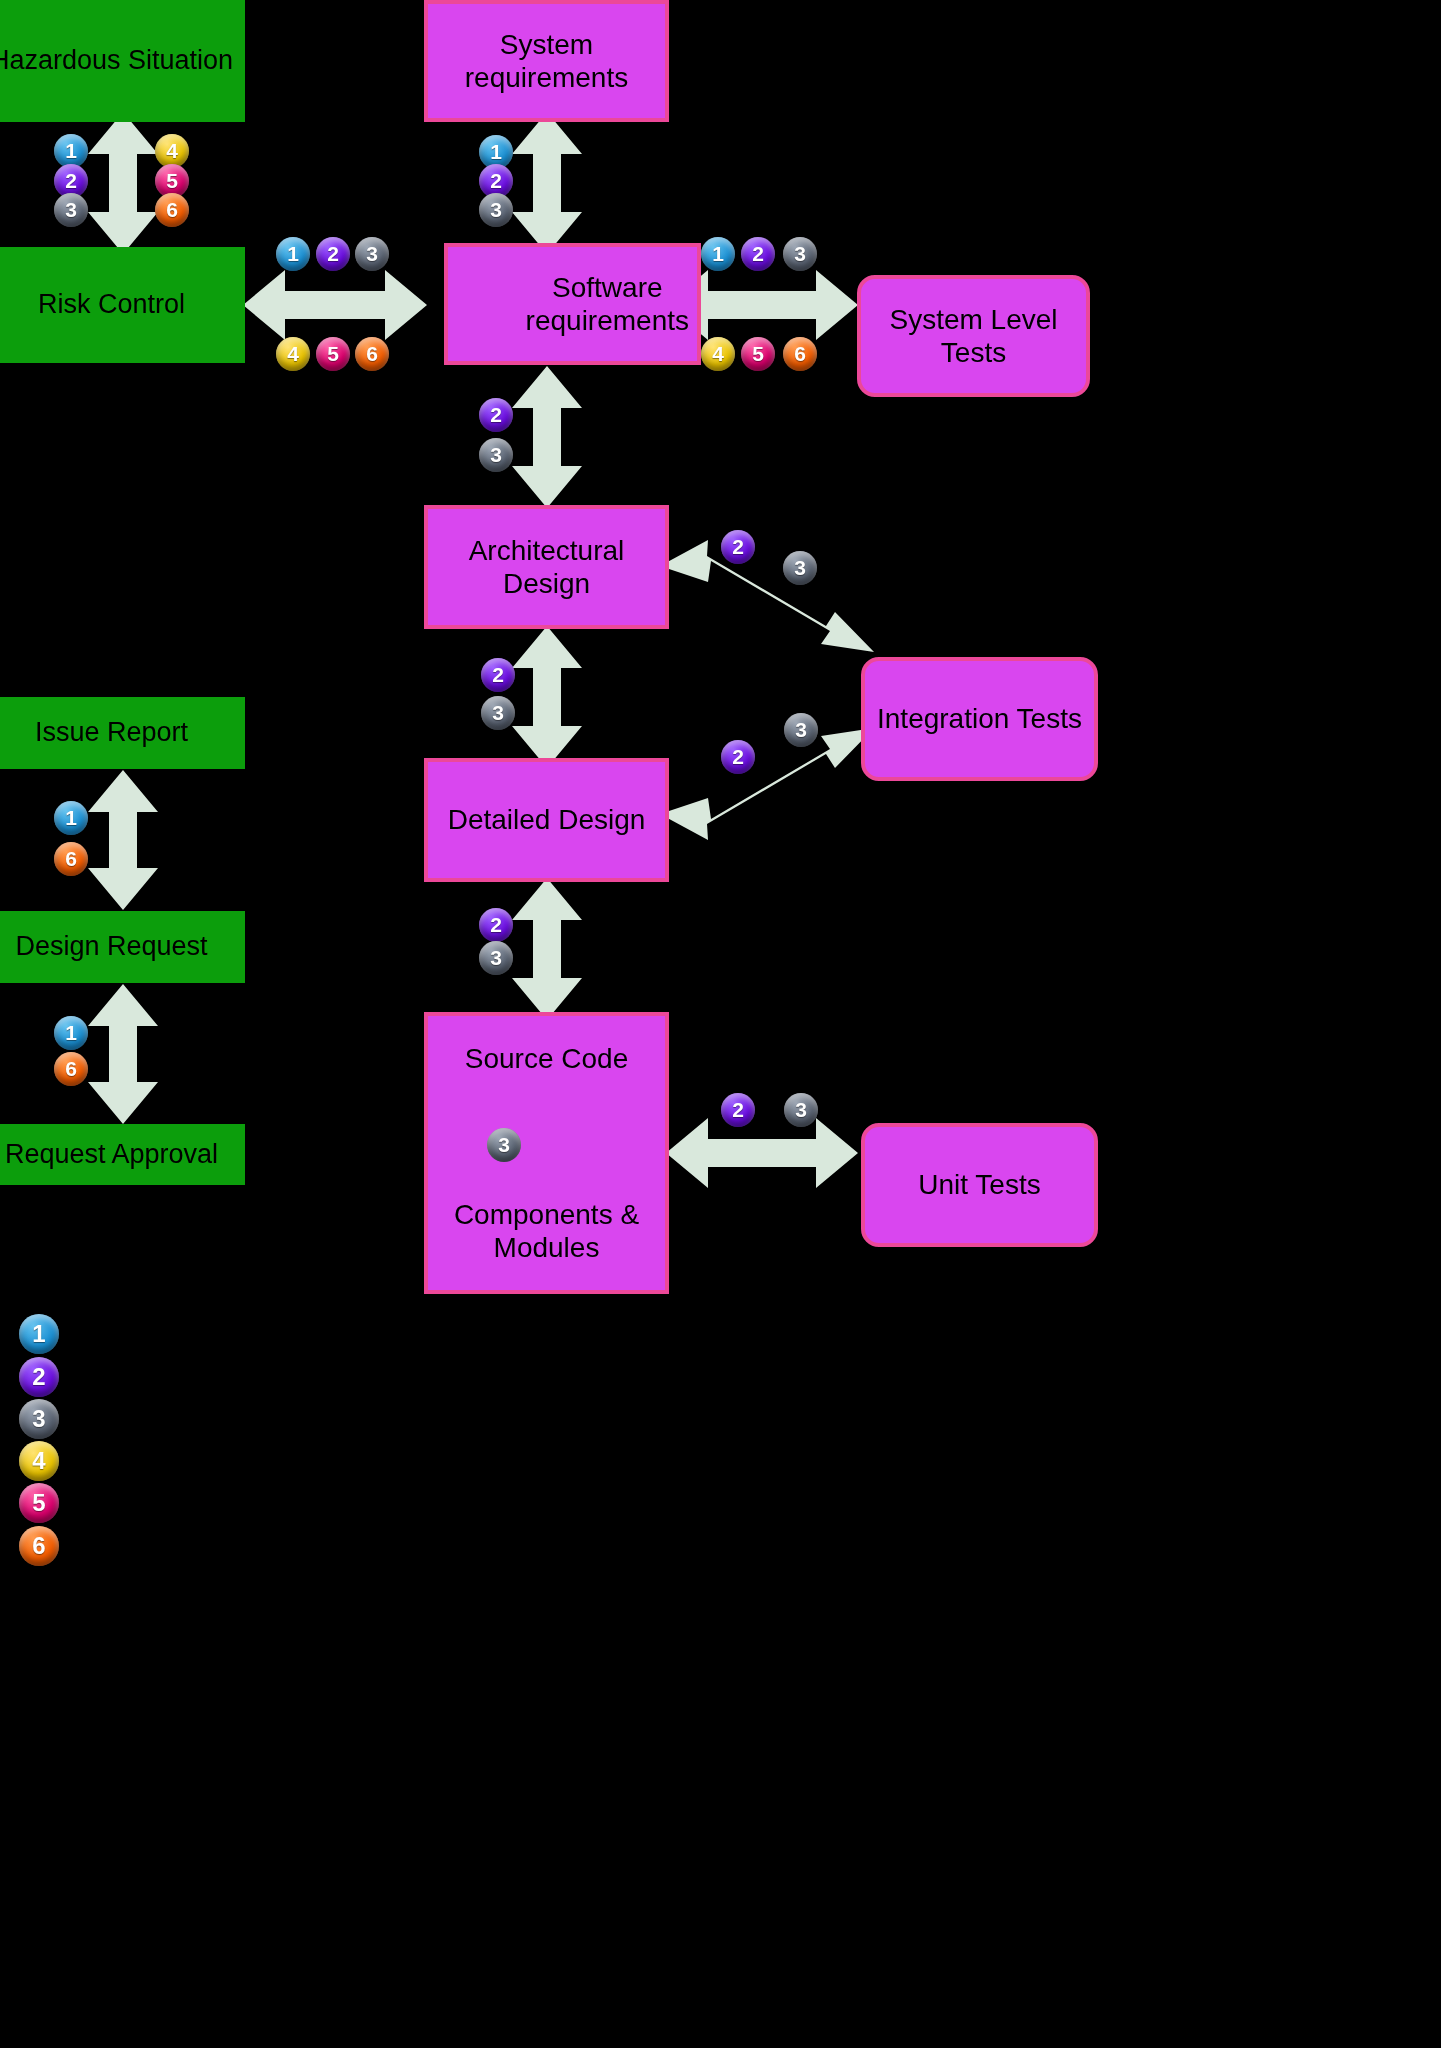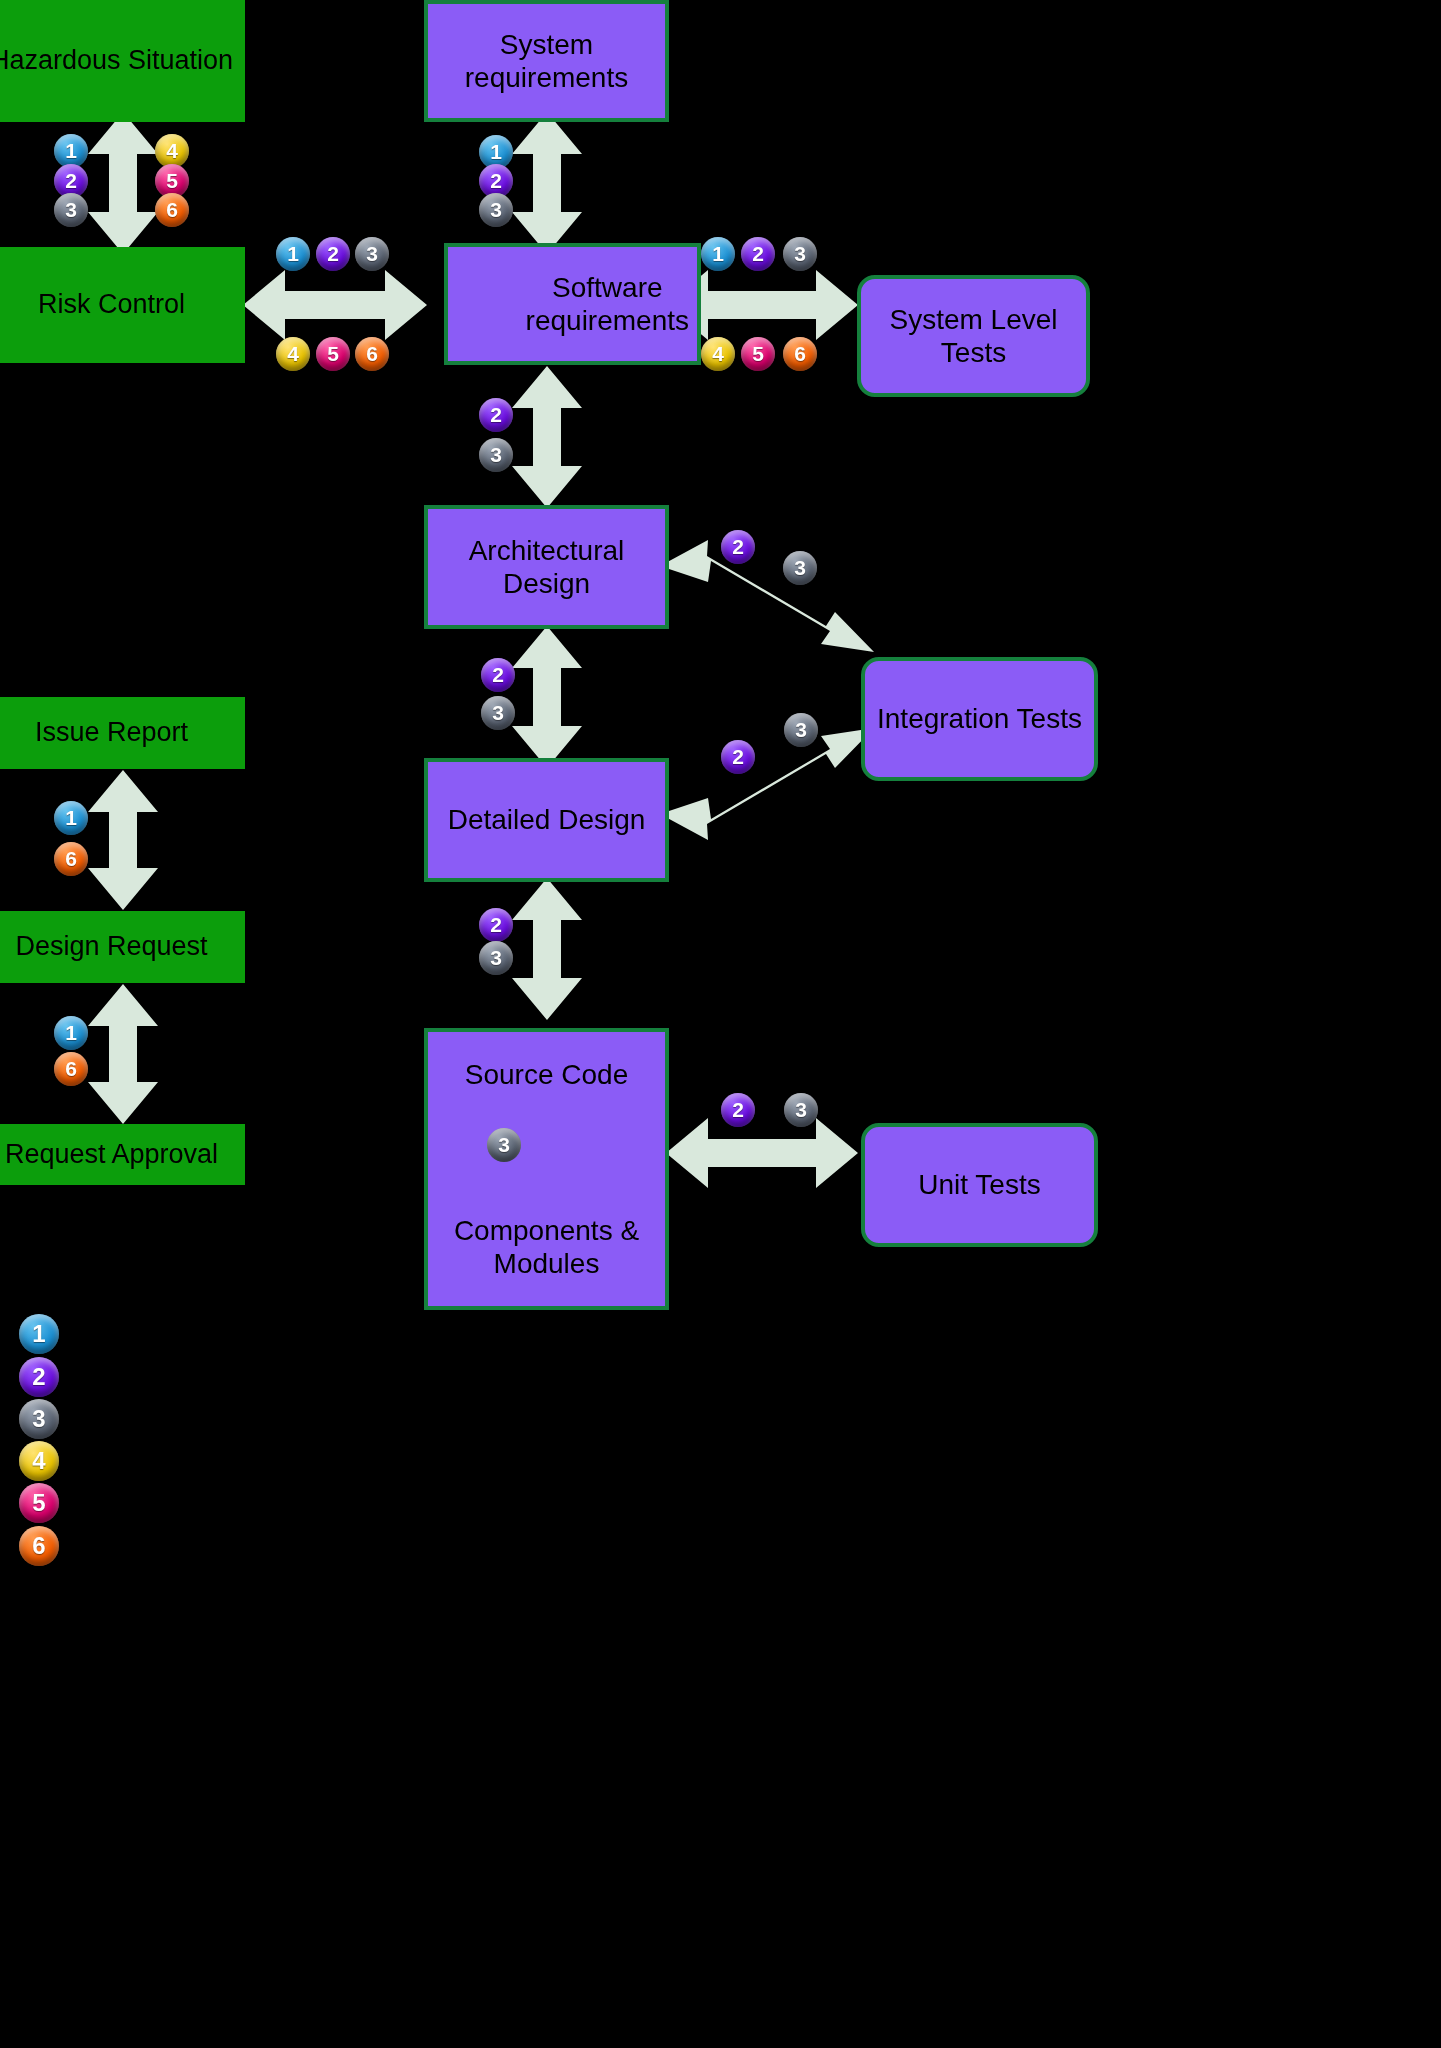--- a/index.html
+++ b/index.html
@@ -6,21 +6,21 @@
   body{width:1441px;height:2048px;position:relative;overflow:hidden;
        font-family:"Liberation Sans","DejaVu Sans",sans-serif;}
   #stage{position:absolute;left:0;top:0;width:1441px;height:2048px;}
 
   
   .box{position:absolute;box-sizing:border-box;display:flex;align-items:center;
        justify-content:center;text-align:center;color:#000;line-height:1.18;}
   .box .lbl{display:block;padding:0 8px;}
 
   .box.dark{background:#0c9e0c;font-size:27px;}
-  .box.light{background:#8b5cf6;border:4px solid #15803d;font-size:28px;}
+  .box.light{background:#d946ef;border:4px solid #ec4899;font-size:28px;}
   .box.light.round{border-radius:18px;margin-top:32px;}
 
   
   .box.split{flex-direction:column;justify-content:space-between;
              padding:26px 6px 26px 6px;}
 
   
   .ar{position:absolute;}
   .ar svg{display:block;overflow:visible;}
 
@@ -169,21 +169,21 @@
   </div>
 
   <div class="box dark" style="left:-22px;top:911px;width:267px;height:72px;">
     <span class="lbl">Design Request</span>
   </div>
 
   <div class="box dark" style="left:-22px;top:1124px;width:267px;height:61px;">
     <span class="lbl">Request Approval</span>
   </div>
 
-  <div class="box light split" style="left:424px;top:1012px;width:245px;height:282px;margin-top:16px;">
+  <div class="box light split" style="left:424px;top:1012px;width:245px;height:282px;">
     <span class="lbl">Source Code</span>
     <span class="lbl">
       <span>Components &amp;</span><br>
       <span>Modules</span>
     </span>
   </div>
 
   <div class="box light round" style="left:861px;top:1091px;width:237px;height:124px;">
     <span class="lbl">Unit Tests</span>
   </div>

